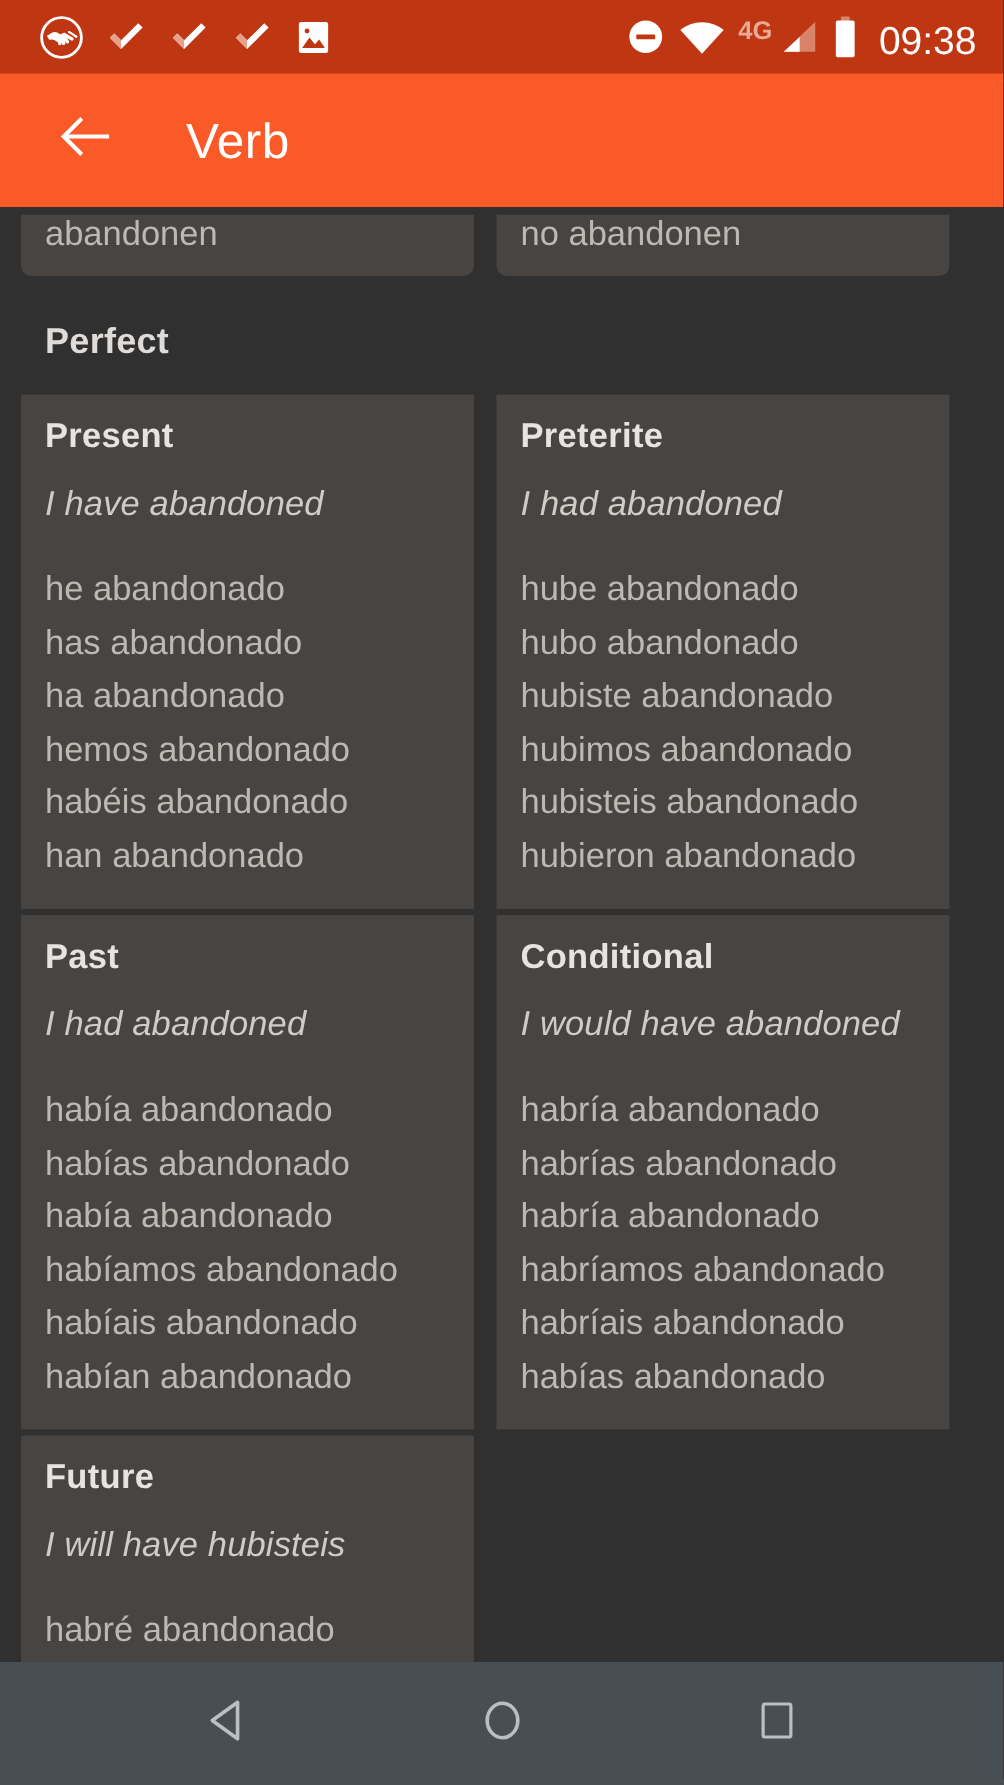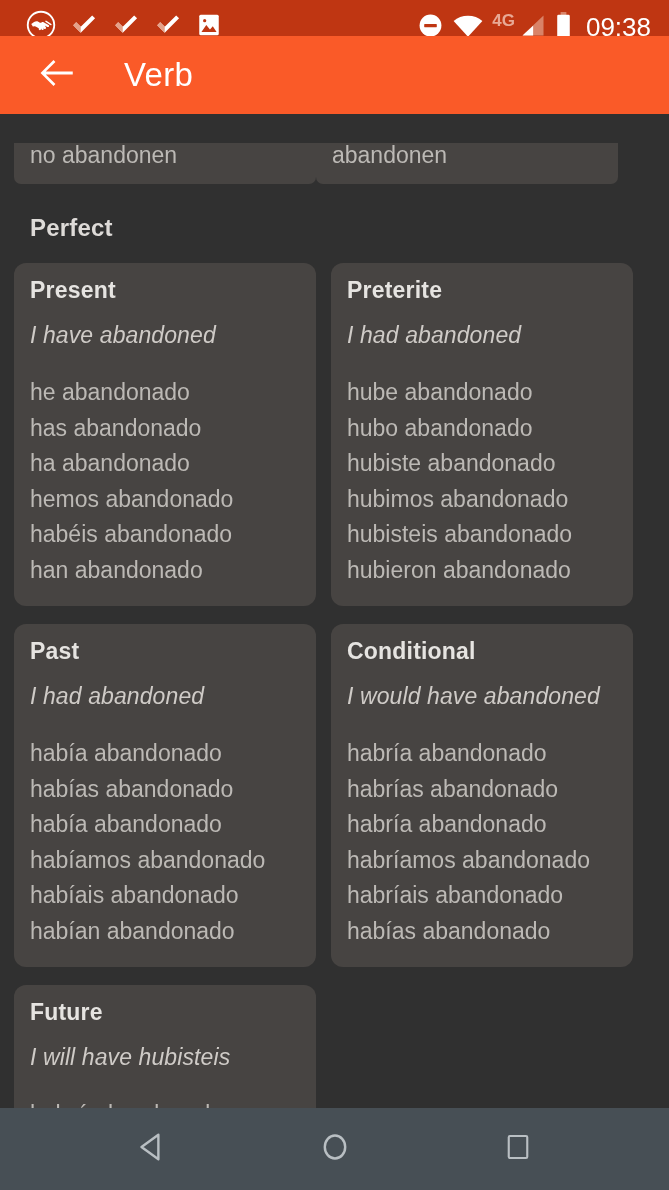--- a/index.html
+++ b/index.html
@@ -57,23 +57,23 @@
     font-size: 17px;
     font-weight: bold;
     position: relative;
     top: -6px;
     margin-right: -4px;
   }
 
   
   .appbar {
     position: absolute;
-    top: 36px; left: 0;
-    width: 669px;
-    height: 78px;
+    top: 49px; left: 0;
+    width: 669px;
+    height: 89px;
     background: #FA5A28;
     display: flex;
     align-items: center;
     box-sizing: border-box;
     padding-left: 30px;
   }
   .back-btn {
     width: 54px;
     height: 54px;
     display: flex;
@@ -99,24 +99,24 @@
     overflow: hidden;
   }
   .card-grid {
     display: flex;
     flex-wrap: wrap;
     padding: 0 14px;
     box-sizing: border-box;
   }
   .card {
     background: #474442;
-    border-radius: 12px;
+    border-radius: 1px;
     box-sizing: border-box;
     padding: 14px 16px 18px 16px;
-    margin-bottom: 18px;
+    margin-bottom: 4px;
     overflow: hidden;
   }
   .col-left  { width: 302px; margin-right: 15px; }
   .col-right { width: 302px; }
 
   
   .clipped-row {
     display: flex;
     padding: 0 14px;
     box-sizing: border-box;
@@ -266,25 +266,25 @@
           <path d="M21 11.2H5.6l5.5-5.5-1.1-1.1-7.4 7.4 7.4 7.4 1.1-1.1-5.5-5.5H21z" fill="#ffffff"></path>
         </svg>
       </span>
     </div>
     <div class="appbar-title">Verb</div>
   </div>
 
   <div class="content">
 
     <div class="clipped-row">
+      <div class="card-clipped col-left">
+        <span style="color:#BCB9B5;font-size:23px;line-height:30px;white-space:nowrap;">abandonen</span>
+      </div>
       <div class="card-clipped col-right">
         <span style="color:#BCB9B5;font-size:23px;line-height:30px;white-space:nowrap;">no abandonen</span>
-      </div>
-      <div class="card-clipped col-left">
-        <span style="color:#BCB9B5;font-size:23px;line-height:30px;white-space:nowrap;">abandonen</span>
       </div>
     </div>
 
     <div class="section-header">Perfect</div>
 
     <div class="card-grid">
 
       <div class="card col-left">
         <div class="card-title">Present</div>
         <div class="card-gloss">I have abandoned</div>

